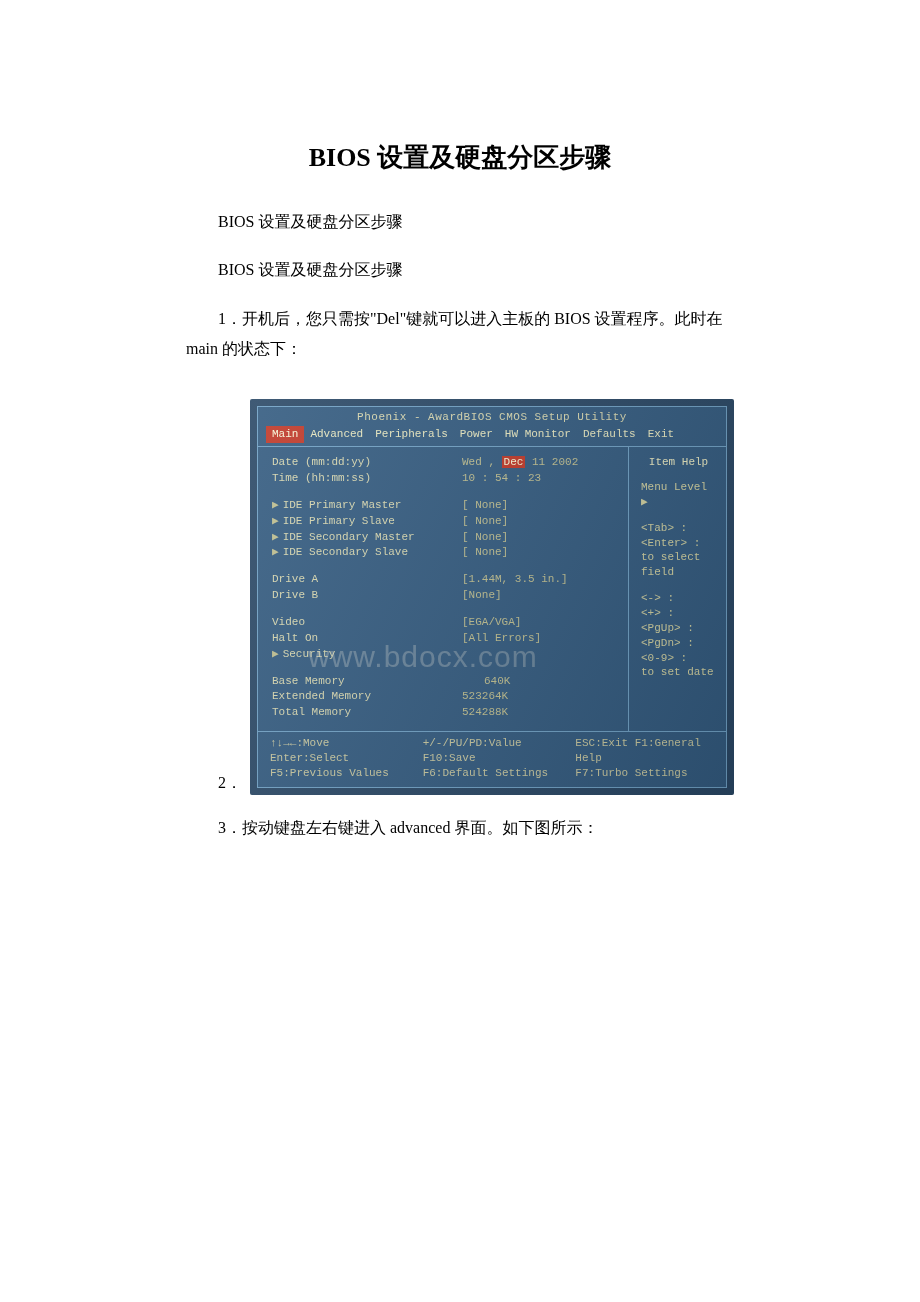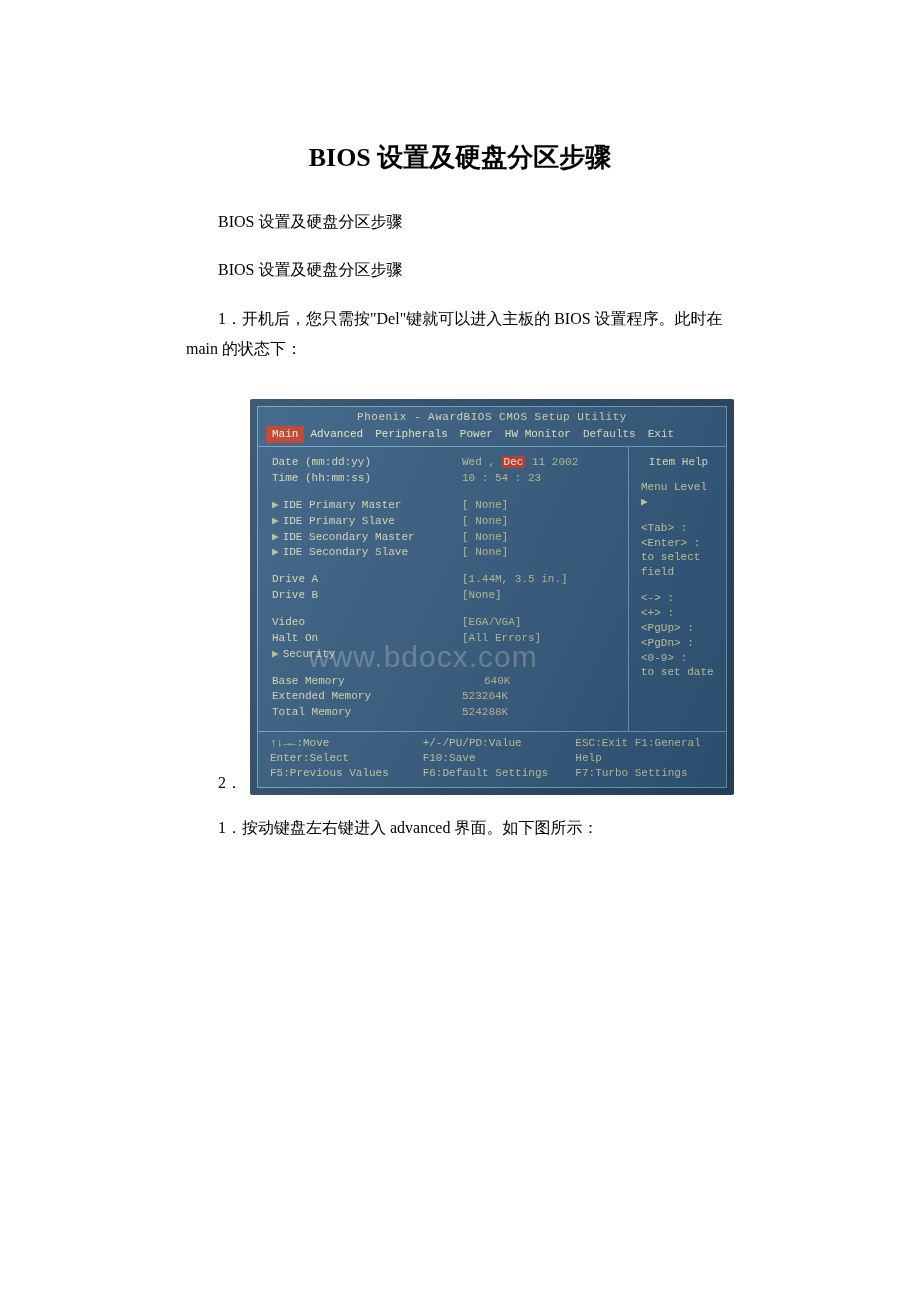--- a/index.html
+++ b/index.html
@@ -262,15 +262,15 @@
             <div>ESC:Exit  F1:General Help</div>
             <div>F7:Turbo Settings</div>
           </div>
         </div>
 
         <div class="watermark">www.bdocx.com</div>
       </div>
     </div>
   </div>
 
-  <p class="body-text">1．按动键盘左右键进入 advanced 界面。如下图所示：</p>
+  <p class="body-text">3．按动键盘左右键进入 advanced 界面。如下图所示：</p>
 
 </div>
 
 </body></html>

